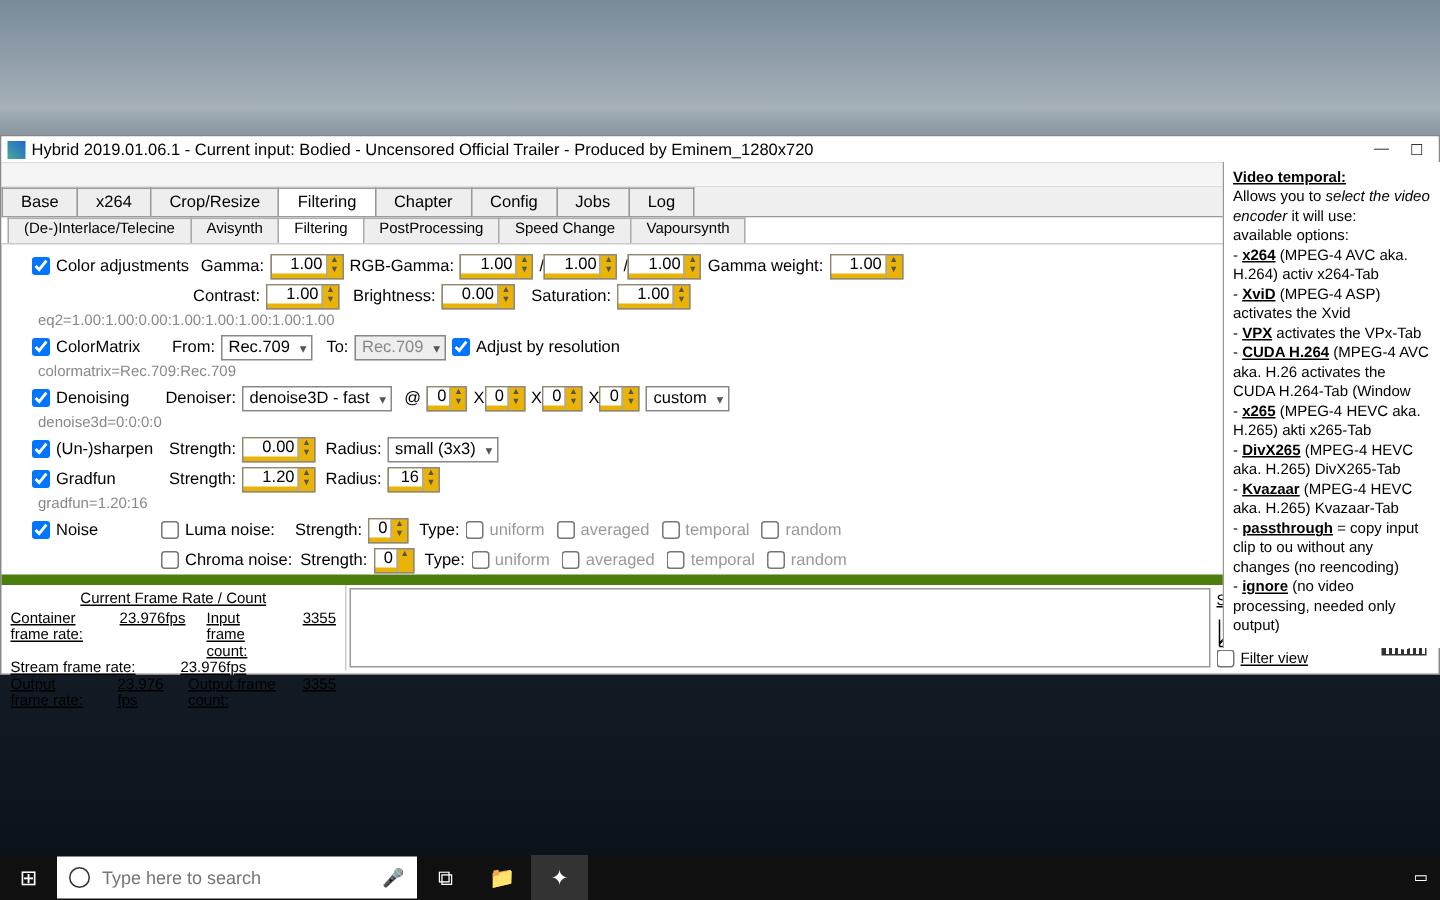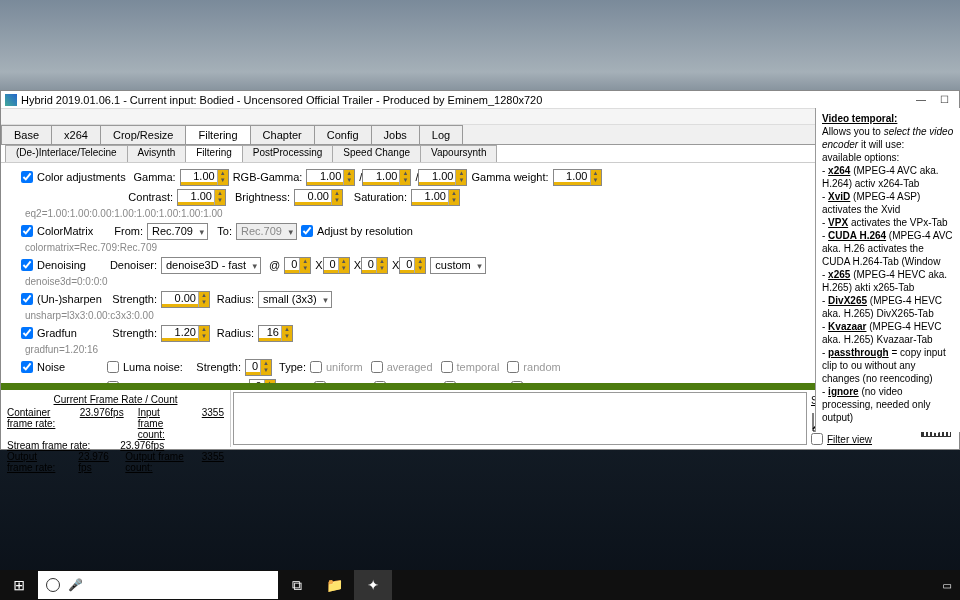--- a/index.html
+++ b/index.html
@@ -231,21 +231,20 @@
       <span class="spin">
           <input value="0.00" style="">
           <span class="arrows">
             <div>▲</div>
             <div>▼</div>
           </span>
         </span>
       <span class="sublbl" style="min-width:40px">Radius:</span>
       <span class="sel">small (3x3)</span>
     </div>
-    <div class="hint">unsharp=l3x3:0.00:c3x3:0.00</div>
 
     <div class="row">
       <input type="checkbox" class="cb" checked="" style="">
       <span class="lbl">Gradfun</span>
       <span class="sublbl">Strength:</span>
       <span class="spin">
           <input value="1.20" style="">
           <span class="arrows">
             <div>▲</div>
             <div>▼</div>
@@ -366,20 +365,21 @@
   <span>available options:</span><br>
   <div id="help-items">- <b><u>x264</u></b> (MPEG-4 AVC aka. H.264) activ x264-Tab<br>- <b><u>XviD</u></b> (MPEG-4 ASP) activates the Xvid<br>- <b><u>VPX</u></b> activates the VPx-Tab<br>- <b><u>CUDA H.264</u></b> (MPEG-4 AVC aka. H.26 activates the CUDA H.264-Tab (Window<br>- <b><u>x265</u></b> (MPEG-4 HEVC aka. H.265) akti x265-Tab<br>- <b><u>DivX265</u></b> (MPEG-4 HEVC aka. H.265) DivX265-Tab<br>- <b><u>Kvazaar</u></b> (MPEG-4 HEVC aka. H.265) Kvazaar-Tab<br></div>
   - <b><u>passthrough</u></b><span> = copy input clip to ou without any changes (no reencoding)</span><br>
   - <b><u>ignore</u></b><span> (no video processing, needed only output)</span>
 </div>
 
 <div class="taskbar">
   <div class="tb-btn">⊞</div>
   <div class="search">
     <div class="circ"></div>
+    <input placeholder="Type here to search" style="">
     <span class="mic">🎤</span>
   </div>
   <div class="tb-btn">⧉</div>
   <div class="tb-btn">📁</div>
   <div class="tb-btn active">✦</div>
   <div class="tray">
     <span>▭</span>
   </div>
 </div>
 

